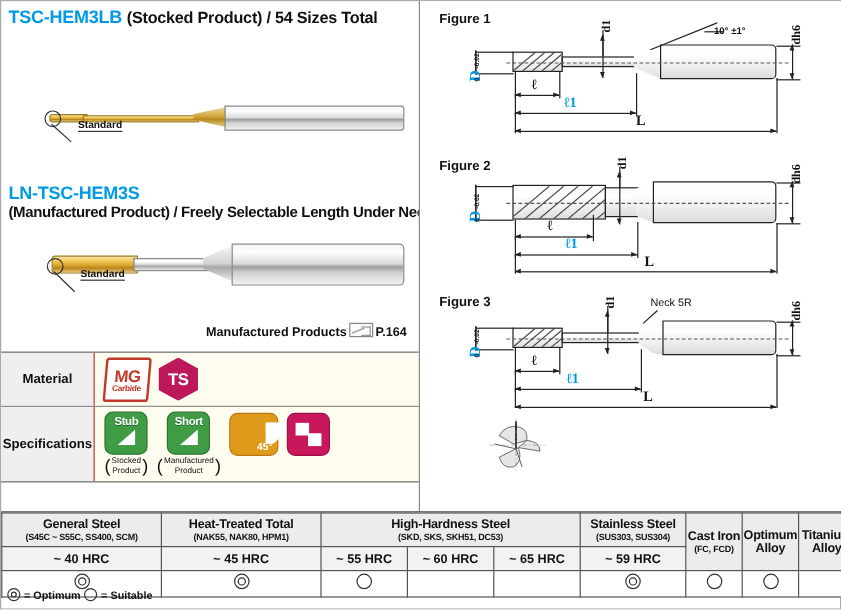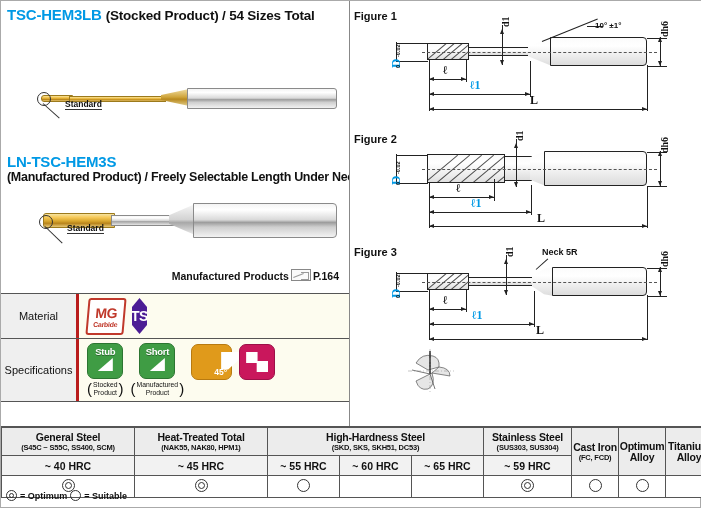--- a/index.html
+++ b/index.html
@@ -29,32 +29,32 @@
 
   .mfg-ref{position:absolute;right:10px;top:268px;font-size:10.5px;font-weight:bold;color:#111;white-space:nowrap;}
   .mfg-ref .pgicon{display:inline-block;width:18px;height:10px;border:1px solid #888;background:#fafafa;vertical-align:-1px;margin:0 2px;position:relative;overflow:hidden;}
   .mfg-ref .pgicon:before{content:"";position:absolute;left:1px;top:5px;width:11px;height:1px;background:#999;transform:rotate(-22deg);}
   .mfg-ref .pgicon:after{content:"";position:absolute;left:9px;top:2px;width:7px;height:6px;border:1px solid #999;border-left:none;}
 
   
   .spec-table{position:absolute;left:0;top:292px;width:348px;border-top:1px solid #555;border-bottom:1px solid #555;box-sizing:border-box;}
   .spec-row{display:flex;border-bottom:1px solid #555;box-sizing:border-box;}
   .spec-row:last-child{border-bottom:none;}
-  .spec-label{width:78px;min-width:78px;background:#efefef;border-right:3px solid #b91c1c;display:flex;align-items:center;justify-content:center;font-size:11px;font-weight:normal;box-sizing:border-box;}
+  .spec-label{width:78px;min-width:78px;background:#efefef;border-right:1px solid #b91c1c;display:flex;align-items:center;justify-content:center;font-size:11px;font-weight:bold;box-sizing:border-box;}
   .spec-body{flex:1;background:#fdfcef;display:flex;align-items:center;padding:4px 0 4px 8px;box-sizing:border-box;gap:7px;}
   .row-material{height:45px;}
   .row-specs{height:62px;}
 
   
   .badge-mg{width:34px;height:33px;background:#ffffff;border:2px solid #c0392b;border-radius:3px;
      display:flex;flex-direction:column;align-items:center;justify-content:center;line-height:1;
      transform:skewX(-5deg);box-shadow:0 0 0 1px #fff inset;}
   .badge-mg .t1{font-size:14px;font-weight:bold;color:#c0392b;letter-spacing:-.5px;}
   .badge-mg .t2{font-size:7px;font-weight:bold;color:#c0392b;letter-spacing:-.3px;margin-top:1px;}
-  .hexbadge{width:15px;height:36px;background:#4c1d95;display:flex;align-items:center;justify-content:center;
+  .hexbadge{width:33px;height:36px;background:#be185d;display:flex;align-items:center;justify-content:center;
      clip-path:polygon(50% 0%,100% 25%,100% 75%,50% 100%,0% 75%,0% 25%);}
   .hexbadge span{font-size:14px;font-weight:bold;color:#fff;letter-spacing:-.5px;}
 
   .icocol{display:flex;flex-direction:column;align-items:center;gap:1px;}
   .sqicon{width:36px;height:36px;border-radius:7px;display:flex;flex-direction:column;align-items:center;justify-content:flex-start;
      position:relative;box-sizing:border-box;}
   .sq-green{background:#3f9c44;border:1.5px solid #2c7531;}
   .sq-green .lbl{font-size:9.5px;font-weight:bold;color:#fff;margin-top:2px;letter-spacing:-.3px;
       text-shadow:0 1px 0 rgba(0,0,0,.35);}
   .sq-green .glyph{width:15px;height:13px;background:#fff;margin-top:1px;
@@ -79,41 +79,41 @@
   .compat .hrc{background:#f2f2f2;height:20px;font-size:10.5px;font-weight:bold;}
   .compat .mark{background:#fff;height:22px;}
   .sym{display:inline-block;width:11px;height:11px;border-radius:50%;border:1.2px solid #333;position:relative;}
   .sym.opt:after{content:"";position:absolute;left:2px;top:2px;right:2px;bottom:2px;border-radius:50%;border:1.2px solid #333;}
   .legend{position:absolute;left:5px;top:489px;font-size:9px;color:#111;display:flex;align-items:center;gap:3px;font-weight:bold;}
   .legend .sym{width:9px;height:9px;}
 
   
   .figpanel{position:absolute;left:348px;top:0;width:353px;height:425px;border-left:1px solid #888;box-sizing:border-box;background:#fff;}
   .fig{position:absolute;left:0;width:353px;}
-  .fig-title{position:absolute;left:4px;font-size:11px;font-weight:bold;color:#111;}
+  .fig-title{position:absolute;left:16px;font-size:11px;font-weight:bold;color:#111;}
   .body-fill{position:absolute;background:linear-gradient(to bottom,#fbfbfb 0%,#ffffff 30%,#e8e8e8 75%,#dcdcdc 100%);border:1px solid #222;box-sizing:border-box;}
   .cutting{position:absolute;background:linear-gradient(to bottom,#fafafa 0%,#ffffff 30%,#ebebeb 78%,#dfdfdf 100%);border:1px solid #222;box-sizing:border-box;overflow:hidden;}
   .helix{position:absolute;background:#222;height:1px;transform-origin:left center;opacity:.8;}
   .centerline{position:absolute;height:0;border-top:1px dashed #555;}
   .dimline{position:absolute;background:#222;height:1px;}
   .dimline.v{width:1px;height:auto;}
   .extline{position:absolute;background:#222;width:1px;}
   .arrowL,.arrowR{position:absolute;width:0;height:0;border-top:2.5px solid transparent;border-bottom:2.5px solid transparent;}
   .arrowL{border-right:5px solid #222;}
   .arrowR{border-left:5px solid #222;}
   .arrowU,.arrowD{position:absolute;width:0;height:0;border-left:2.5px solid transparent;border-right:2.5px solid transparent;}
   .arrowU{border-bottom:5px solid #222;}
   .arrowD{border-top:5px solid #222;}
   .dimtxt{position:absolute;font-size:10px;font-weight:bold;color:#111;font-family:"Liberation Serif",serif;white-space:nowrap;}
   .dimtxt.blue{color:#0099e5;}
   .vert{transform:rotate(-90deg);transform-origin:left top;}
   .tolbox{position:absolute;white-space:nowrap;}
   .tolbox .num{font-size:5.5px;line-height:6px;display:block;font-family:"Liberation Sans",sans-serif;font-weight:bold;}
   .angle-txt{position:absolute;font-size:8px;font-weight:bold;color:#111;white-space:nowrap;}
-  .neck-txt{position:absolute;font-size:9px;font-weight:bold;color:#111;white-space:nowrap;}
+  .neck-txt{position:absolute;font-size:9px;font-weight:normal;color:#111;white-space:nowrap;}
   .lead{position:absolute;background:#222;height:1px;transform-origin:left center;}
   .endview{position:absolute;}
 </style>
 </head>
 <body>
 
 <div class="page">
 
   <div class="left-col">
 

